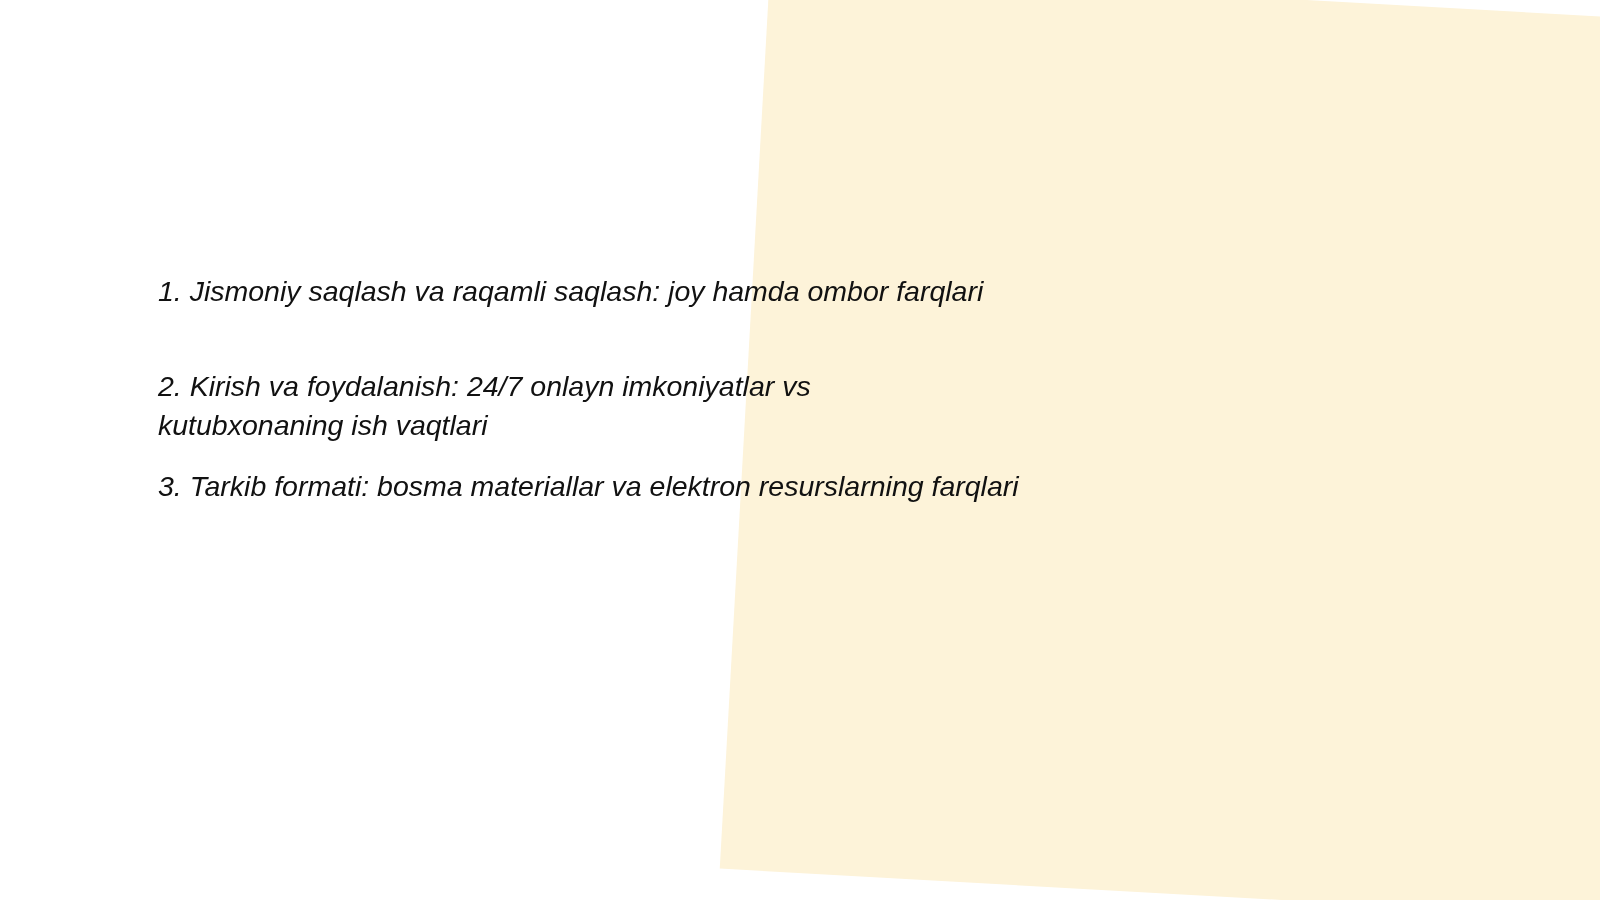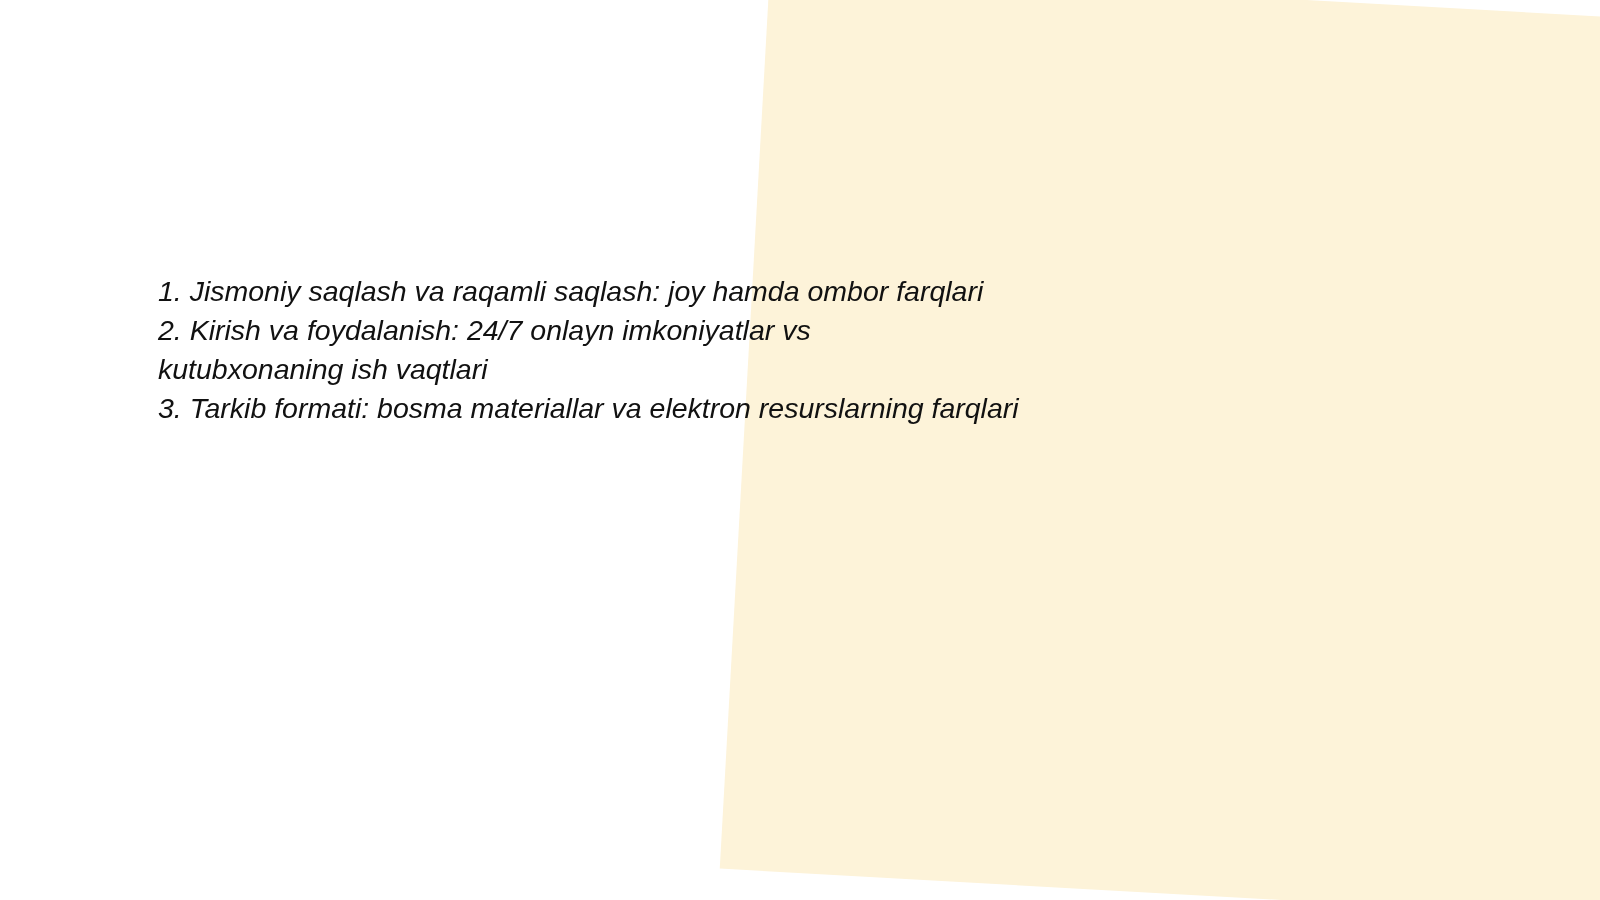--- a/index.html
+++ b/index.html
@@ -55,22 +55,22 @@
     top: 272px;
     width: 1020px;
   }
   .list-item {
     font-style: italic;
     font-size: 28.5px;
     line-height: 39px;
     color: #111111;
     font-weight: 500;
   }
-  .item-gap-1 { }
-  .item-gap-2 { }
+  .item-gap-1 { margin-bottom: 56px; }
+  .item-gap-2 { margin-bottom: 22px; }
   .item-gap-3 { margin-bottom: 16px; }
   .wrap-narrow { max-width: 790px; }
   .wrap-mid { max-width: 930px; }
 </style>
 </head>
 <body>
 
 <div class="slide">
 
   <div class="deco-shape"></div>

